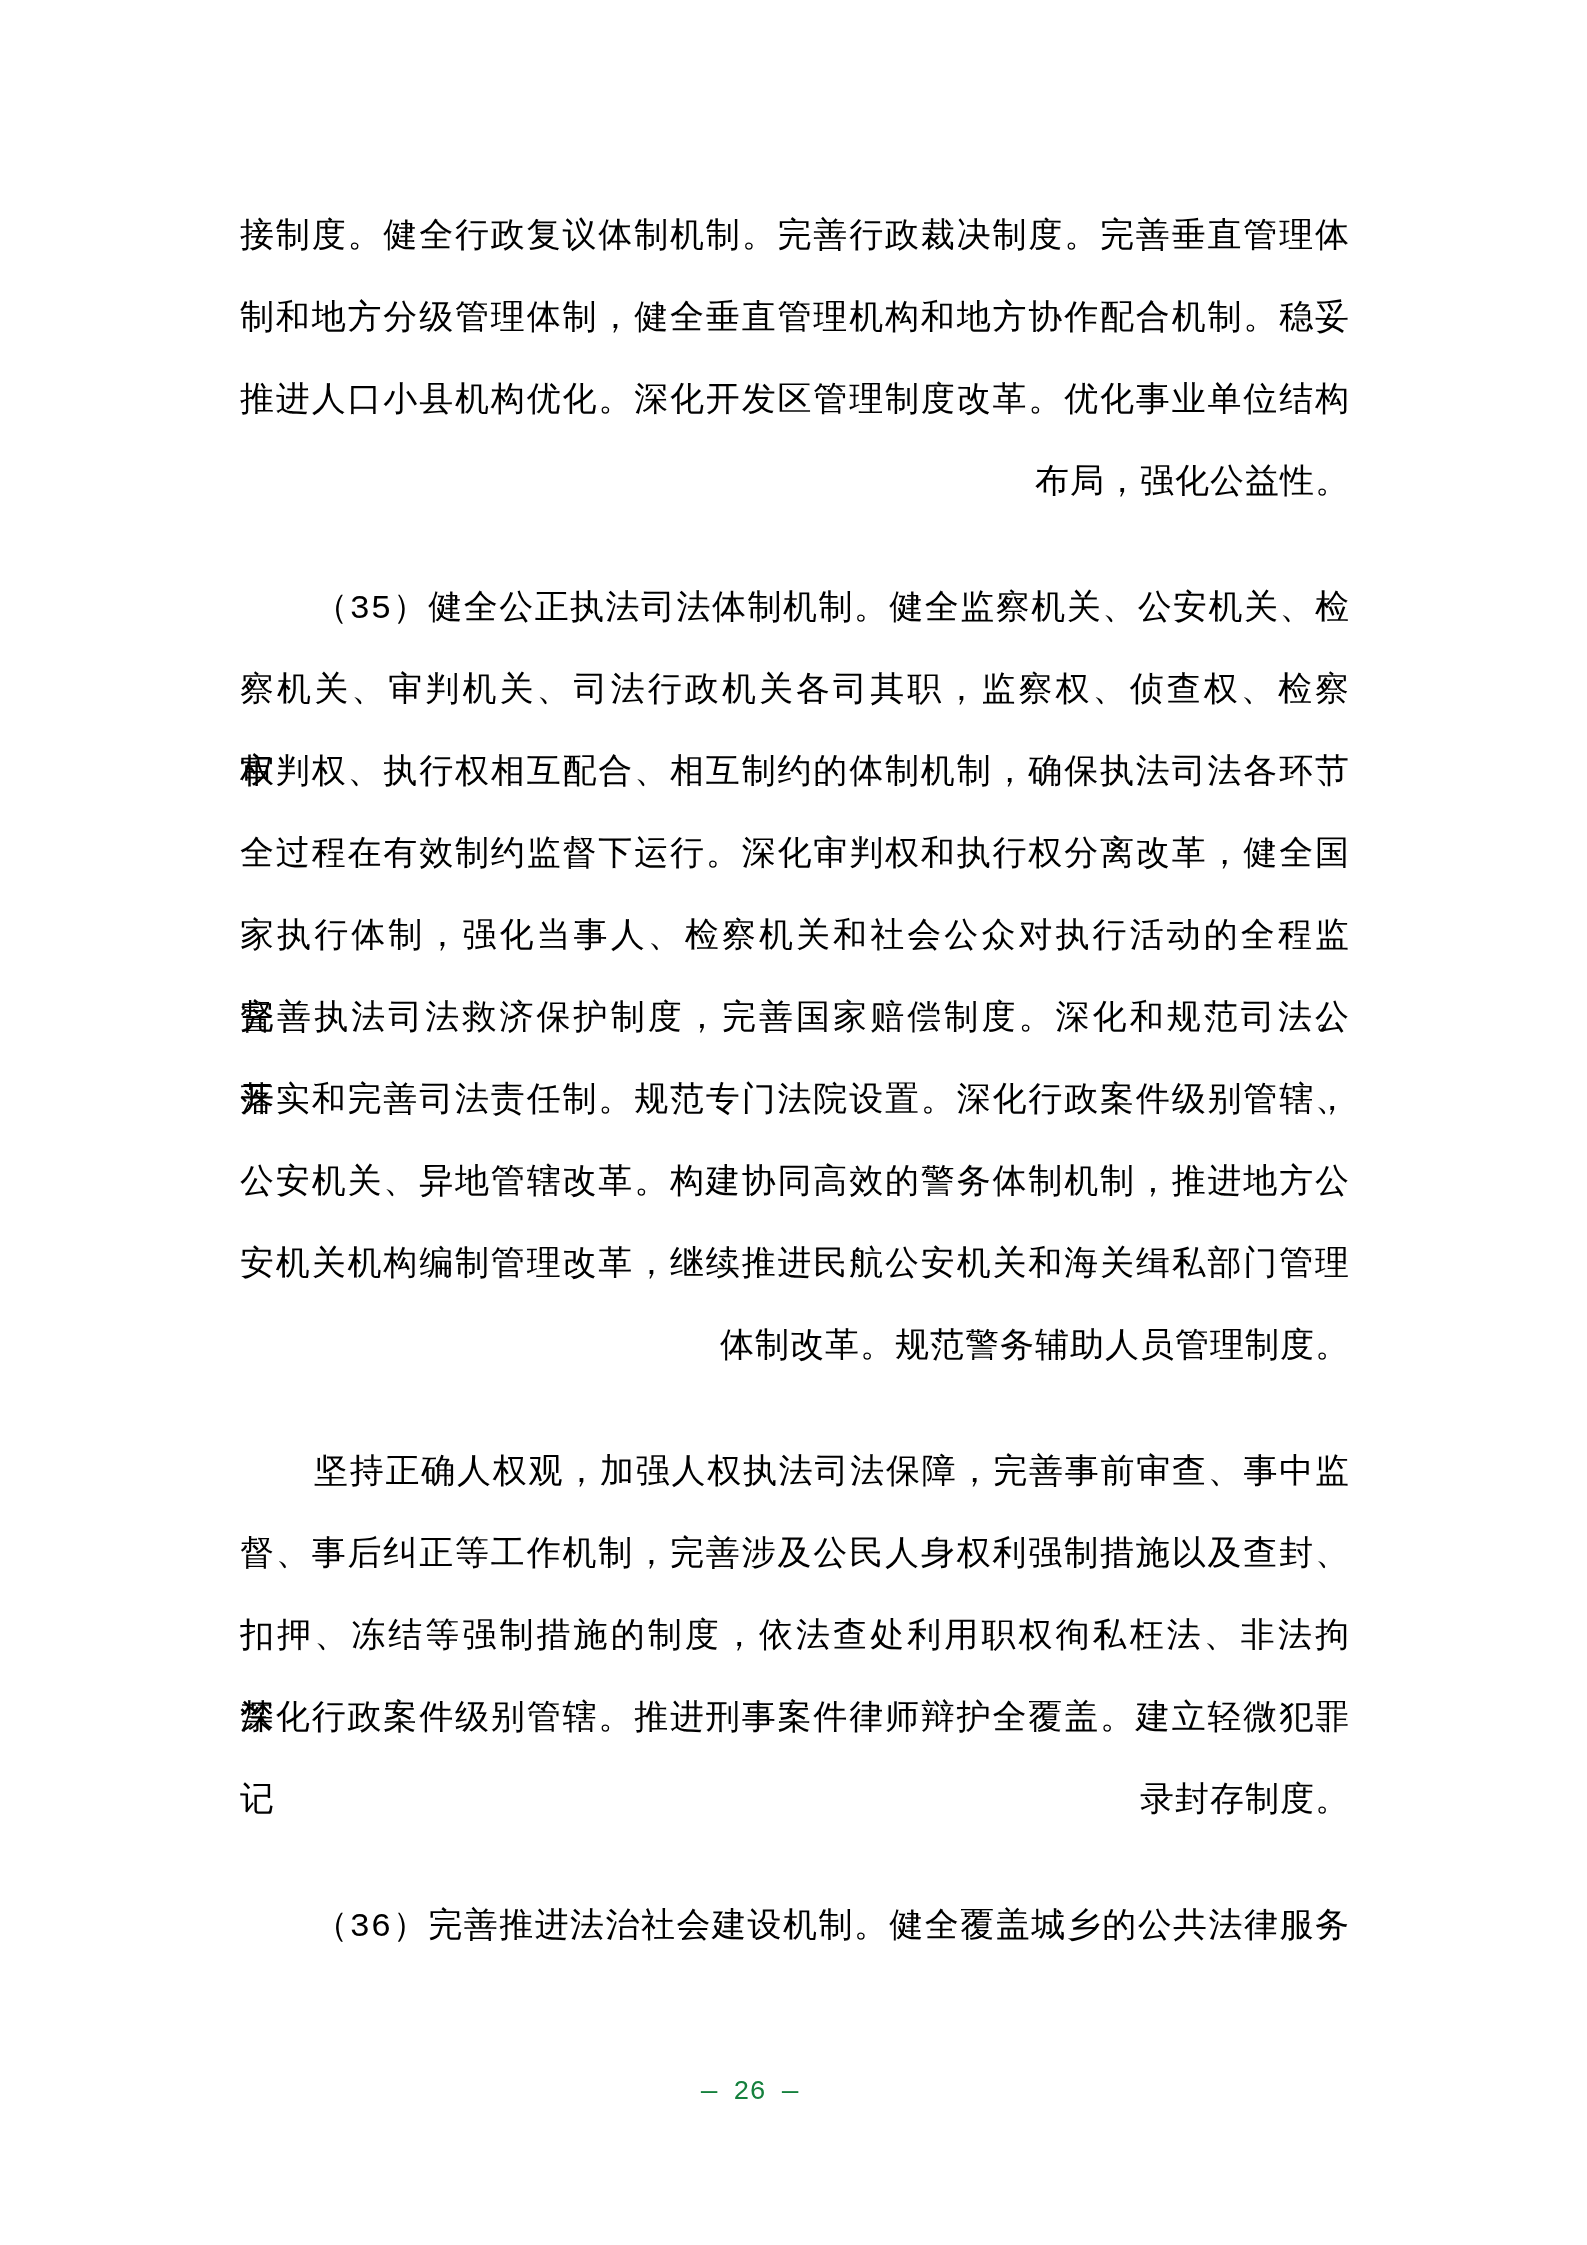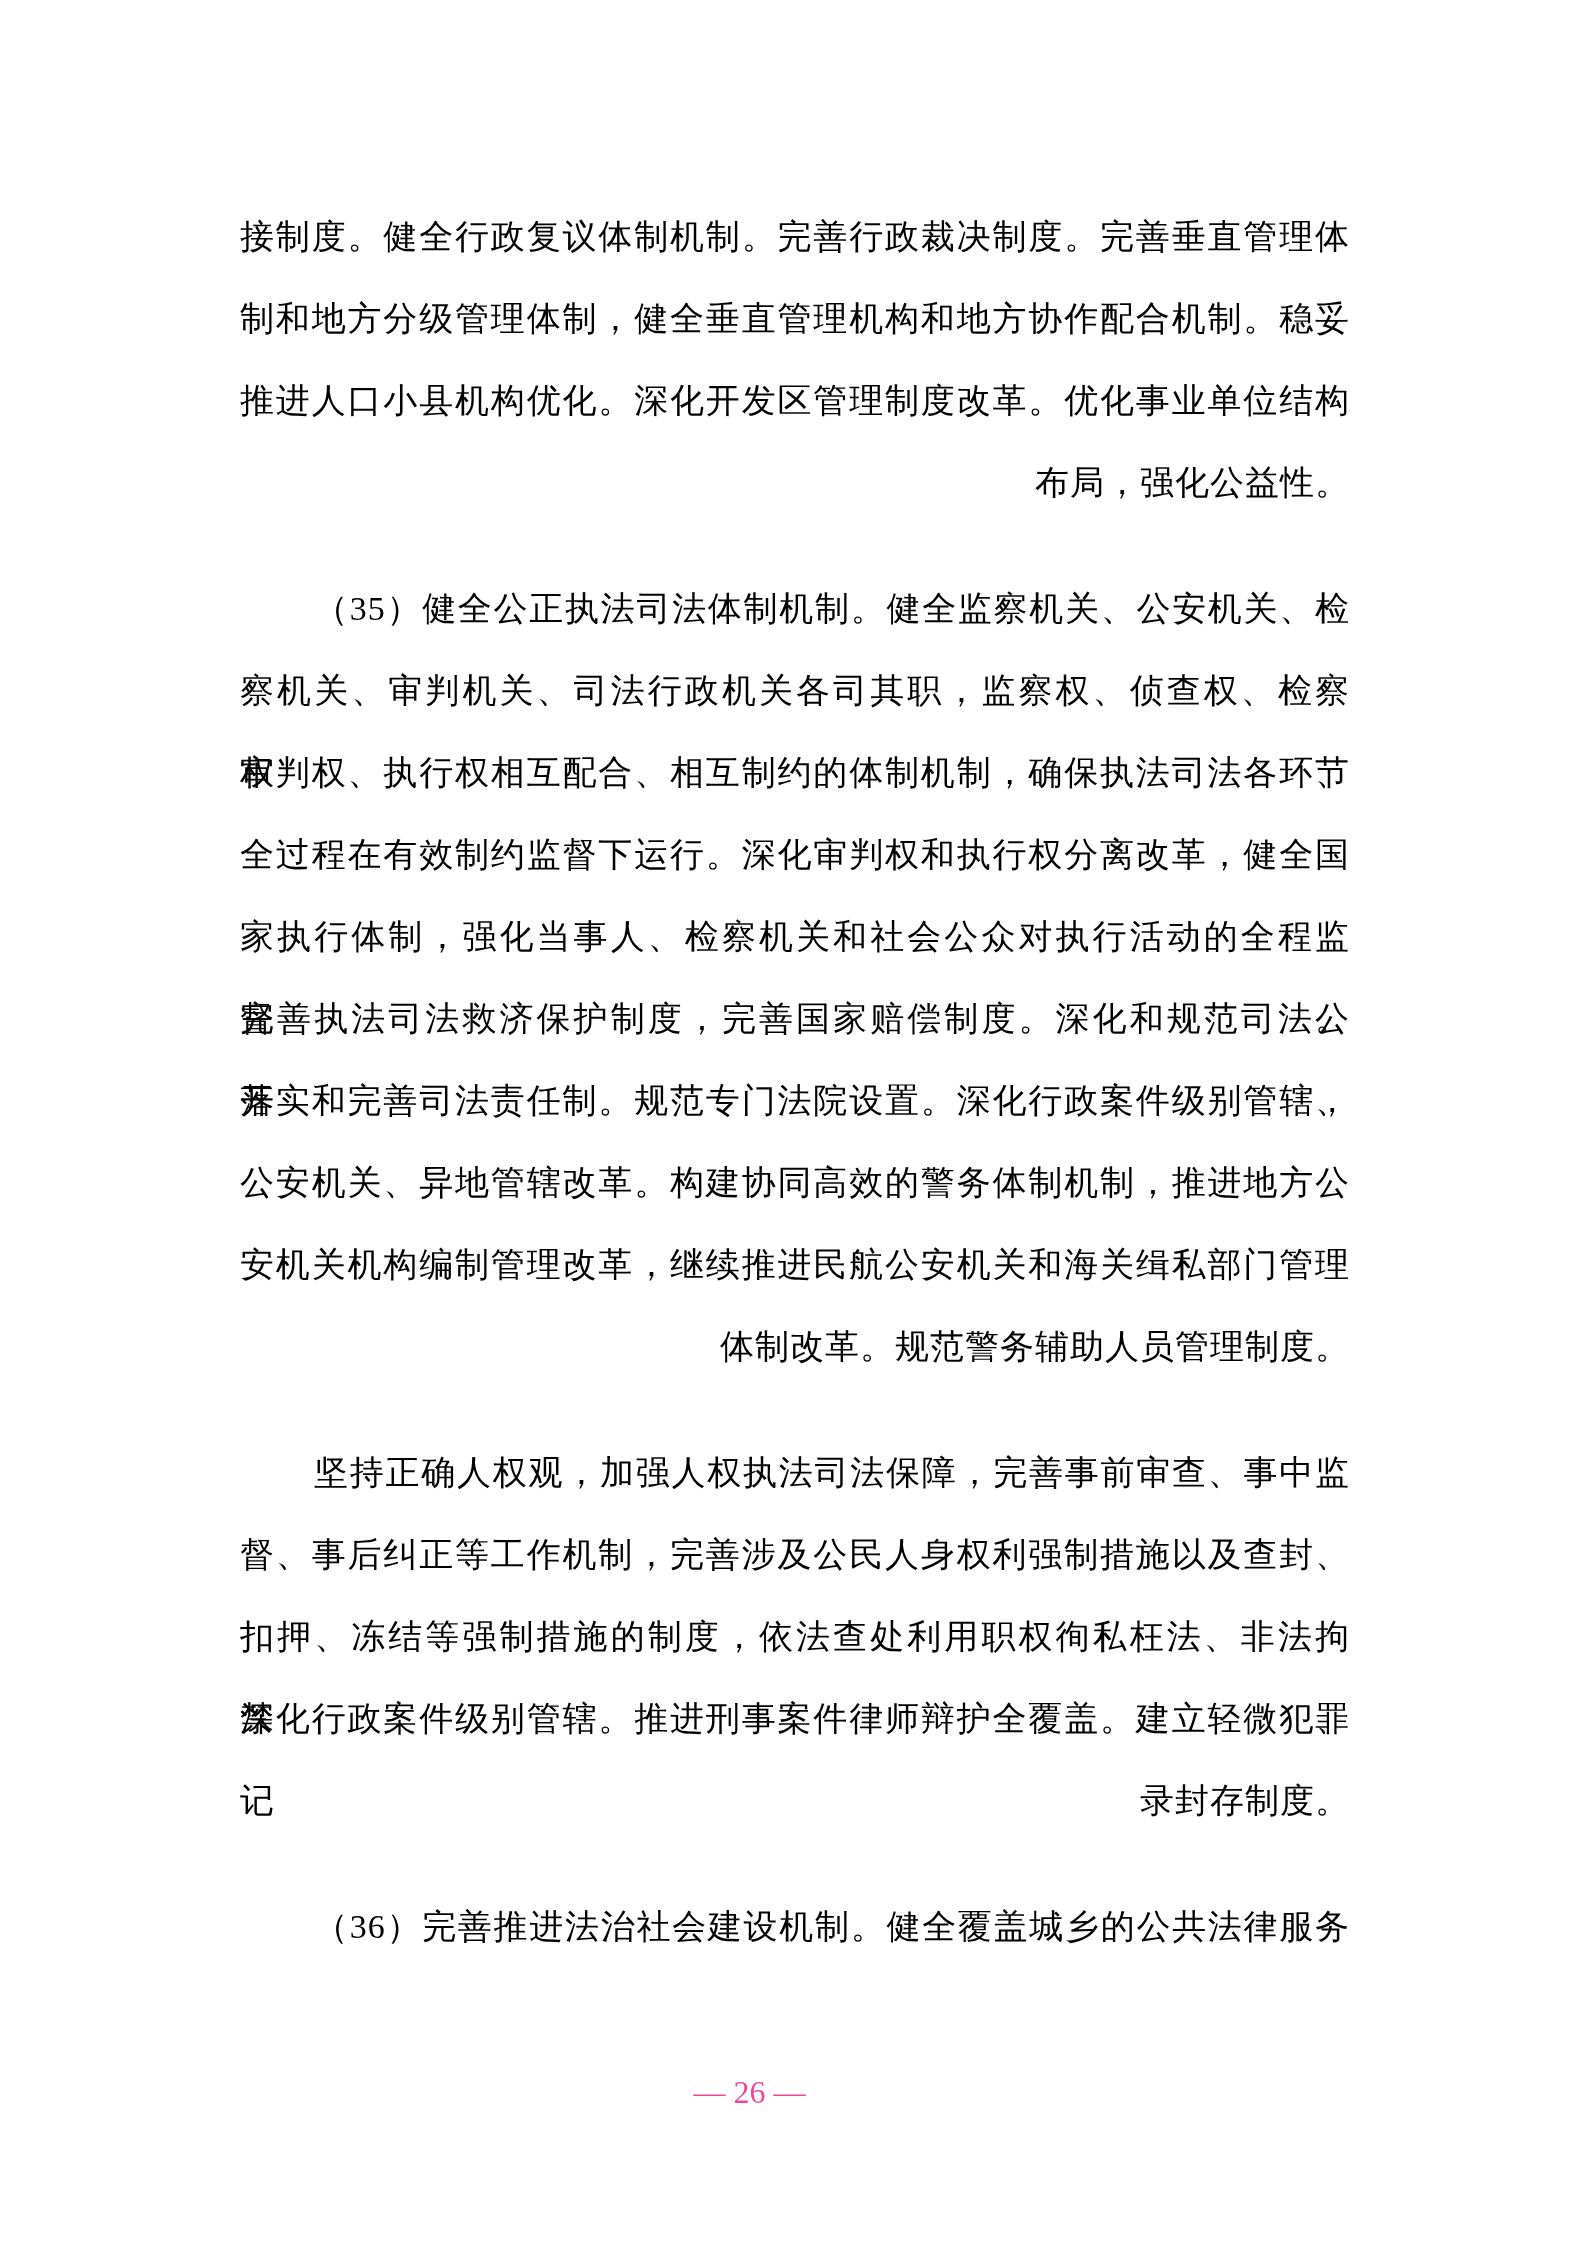--- a/index.html
+++ b/index.html
@@ -6,21 +6,21 @@
     margin: 0;
     padding: 0;
     background: #ffffff;
   }
   .page {
     position: relative;
     width: 1499px;
     height: 2245px;
     background: #ffffff;
     color: #000000;
-    font-family: Liberation Serif, serif;
+    font-family: Liberation Mono, monospace;
     overflow: hidden;
   }
   .content {
     position: absolute;
     left: 240px;
     top: 196px;
     width: 1110px;
   }
   .para {
     margin: 0;
@@ -43,23 +43,23 @@
   }
   .line.indent {
     padding-left: 74px;
   }
   .pagenum {
     position: absolute;
     left: 0;
     right: 0;
     top: 2072px;
     text-align: center;
-    font-size: 32px;
+    font-size: 27px;
     line-height: 40px;
-    color: #ec4899;
+    color: #15803d;
   }
 </style>
 </head>
 <body>
 
 <div class="page">
   <main class="content">
 
     <section class="para">
       <div class="line just">接制度。健全行政复议体制机制。完善行政裁决制度。完善垂直管理体</div>

